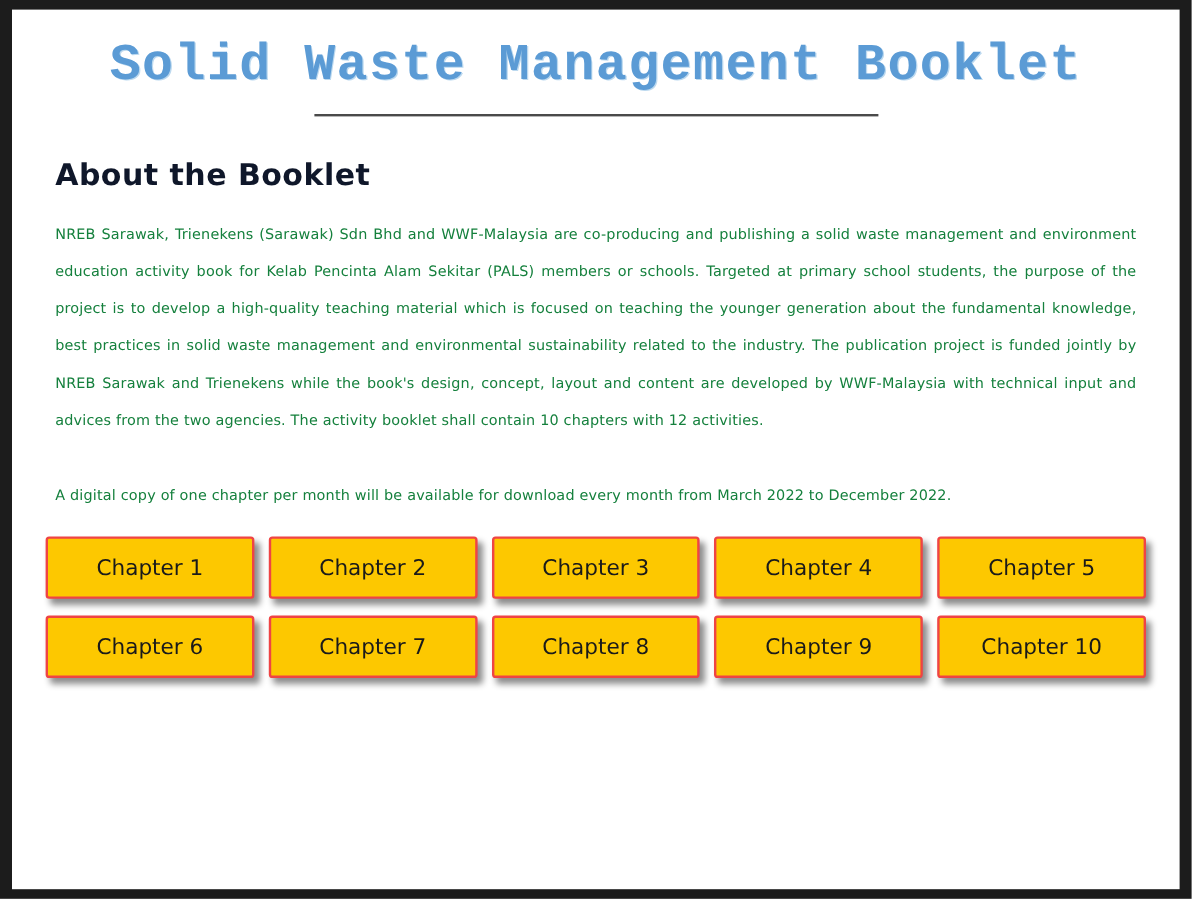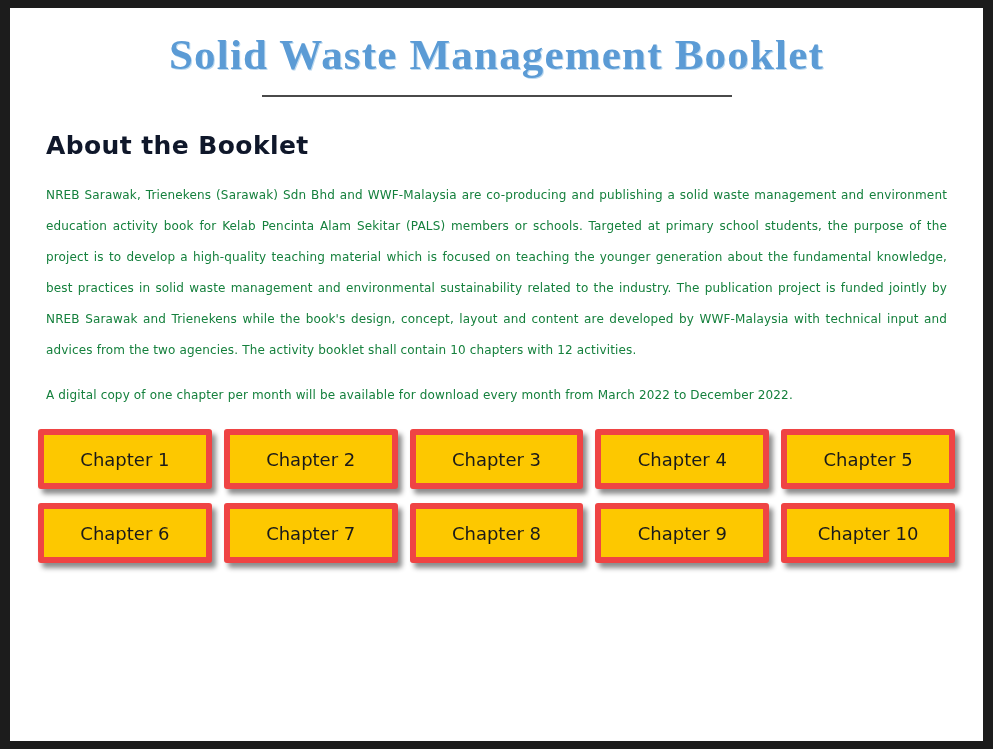--- a/index.html
+++ b/index.html
@@ -18,21 +18,21 @@
     left: 10px;
     top: 8px;
     width: 973px;
     height: 733px;
     background: #ffffff;
     box-sizing: border-box;
     overflow: hidden;
   }
   .title {
     text-align: center;
-    font-family: Liberation Serif, serif;
+    font-family: Liberation Mono, monospace;
     font-size: 43px;
     font-weight: bold;
     color: #5b9bd5;
     letter-spacing: 1.2px;
     margin: 22px 0 10px 0;
     padding: 0 20px;
     text-shadow: 1px 1px 0 #bcd9ef;
   }
   .title-rule {
     width: 470px;
@@ -51,40 +51,40 @@
   .body-text {
     margin: 20px 36px 0 36px;
     font-family: "DejaVu Sans", sans-serif;
     font-size: 12px;
     line-height: 31px;
     color: #15803d;
     text-align: justify;
     letter-spacing: 0.15px;
   }
   .body-text.second {
-    margin-top: 14px;
+    margin-top: 32px;
     text-align: left;
   }
   .chapters-heading {
     font-family: "DejaVu Sans", sans-serif;
     font-size: 25px;
     font-weight: bold;
     color: #e03b30;
     margin: 30px 0 0 36px;
     letter-spacing: 0.4px;
   }
   .chapter-grid {
     margin: 18px 28px 0 28px;
     display: grid;
     grid-template-columns: repeat(5, 1fr);
     gap: 14px 12px;
   }
   .chapter-btn {
     background: #fdc800;
-    border: 6px solid #ef4444;
+    border: 2px solid #ef4444;
     border-radius: 3px;
     height: 48px;
     display: flex;
     align-items: center;
     justify-content: center;
     font-family: "DejaVu Sans", sans-serif;
     font-size: 18px;
     color: #1a1a1a;
     box-shadow: 4px 5px 5px rgba(0,0,0,0.45);
     cursor: pointer;

